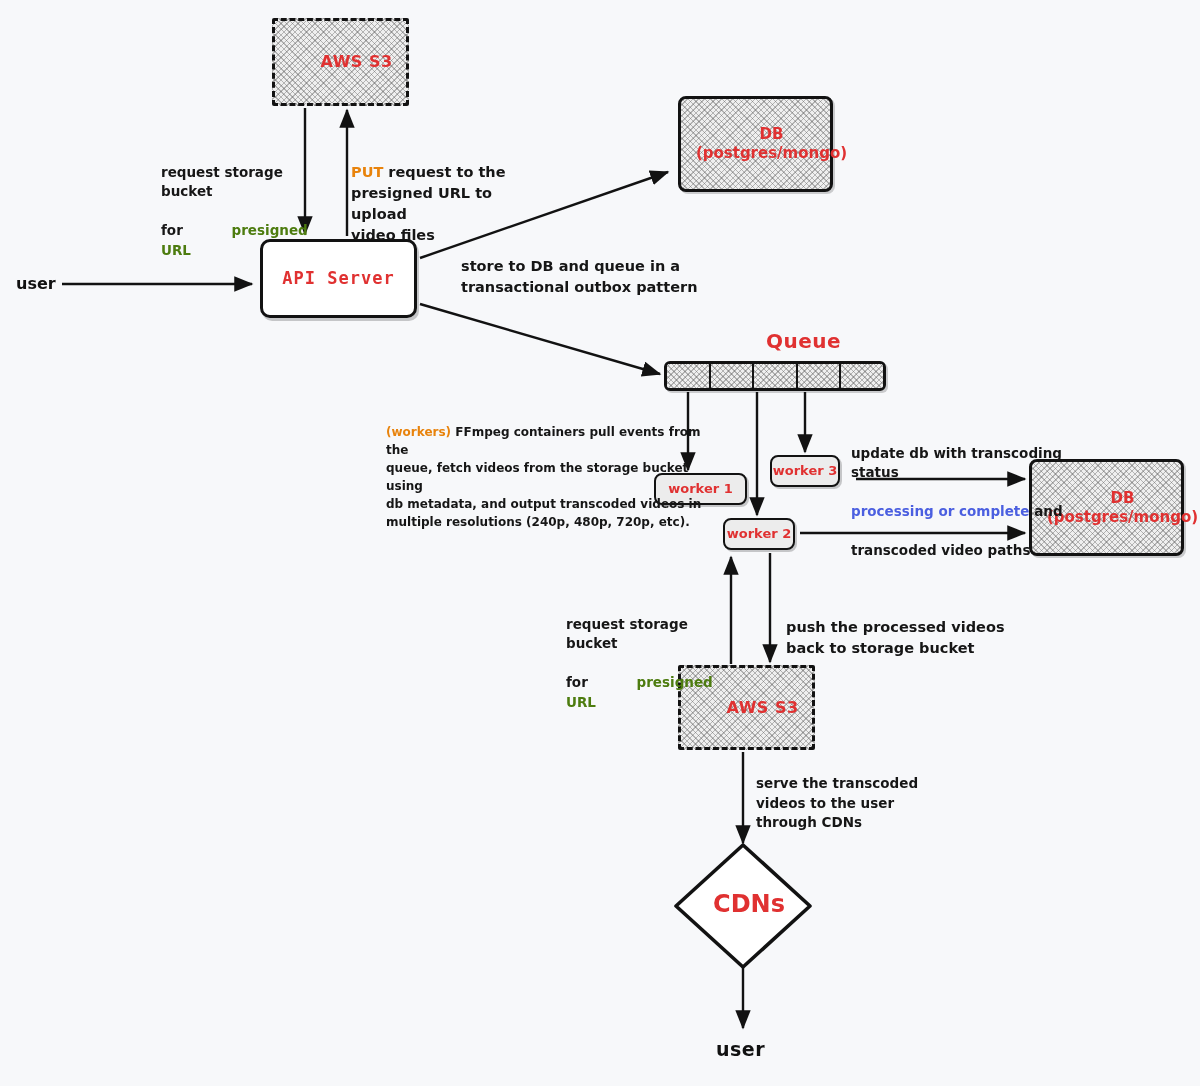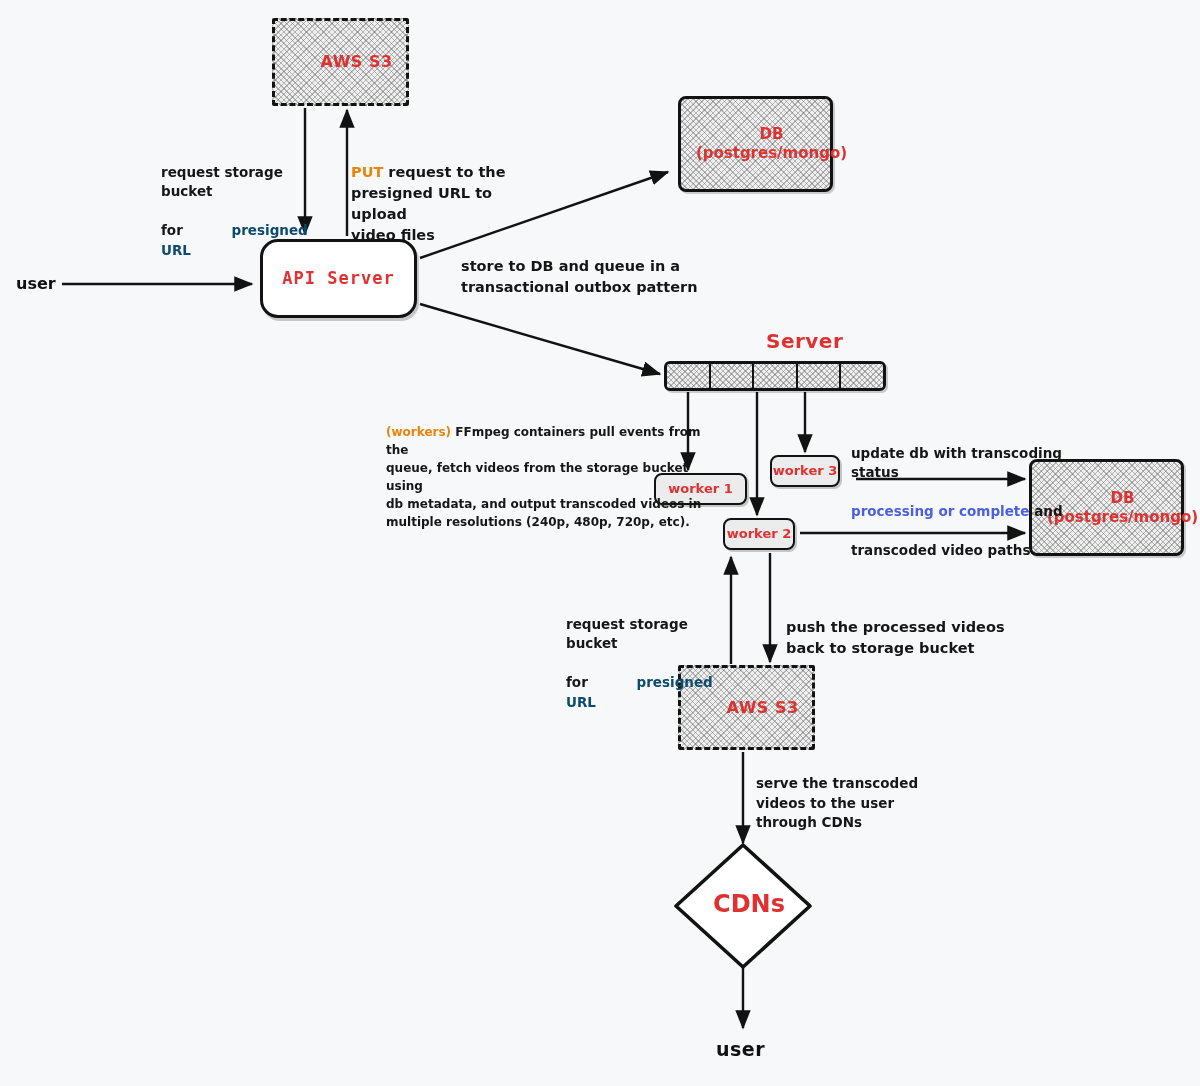--- a/index.html
+++ b/index.html
@@ -52,21 +52,21 @@
   .db-box {
     border: 3px solid #121212;
     border-radius: 8px;
     box-shadow: 2px 2px 0 rgba(0,0,0,.18);
   }
   .db-box .node-label { font-size: 15px; }
 
   .api-box {
     background: #ffffff;
     border: 3px solid #121212;
-    border-radius: 18px;
+    border-radius: 10px;
     box-shadow: 2px 3px 0 rgba(0,0,0,.20);
   }
   .api-box .node-label {
     font-family: "DejaVu Sans Mono", monospace;
     font-size: 17px;
     letter-spacing: 1px;
   }
 
   .worker-box {
     background: #ececec;
@@ -116,21 +116,21 @@
     position: absolute;
     color: #161616;
     font-size: 13.5px;
     line-height: 1.45;
     font-weight: 700;
     white-space: pre-line;
   }
   .anno.big { font-size: 14.5px; }
   .anno.small { font-size: 12px; line-height: 1.5; margin-left: 36px; }
   .kw-orange { color: #e8830c; }
-  .kw-green  { color: #0c4a6e; padding-left: 44px; }
+  .kw-green  { color: #4d7c0f; padding-left: 44px; }
   .kw-blue   { color: #4b5fe0; }
   .plain-term {
     position: absolute;
     color: #111;
     font-weight: 700;
     font-size: 16px;
   }
   .plain-term.lg { font-size: 19px; letter-spacing: .5px; }
 </style>
 </head>
@@ -182,21 +182,21 @@
 
   <div class="node db-box hatch" style="left:678px; top:96px; width:155px; height:96px;">
     <span class="node-label" style="white-space:pre-line;">DB
 (postgres/mongo)</span>
   </div>
 
   <div class="node api-box" style="left:260px; top:239px; width:157px; height:79px;">
     <span class="node-label">API Server</span>
   </div>
 
-  <div class="queue-title" style="left:766px; top:329px;">Server</div>
+  <div class="queue-title" style="left:766px; top:329px;">Queue</div>
 
   <div class="queue-wrap" style="left:664px; top:361px; width:222px; height:30px;">
     <div class="queue-cell hatch"></div>
     <div class="queue-cell hatch"></div>
     <div class="queue-cell hatch"></div>
     <div class="queue-cell hatch"></div>
     <div class="queue-cell hatch"></div>
   </div>
 
   <div class="node worker-box" style="left:654px; top:473px; width:93px; height:32px;">

